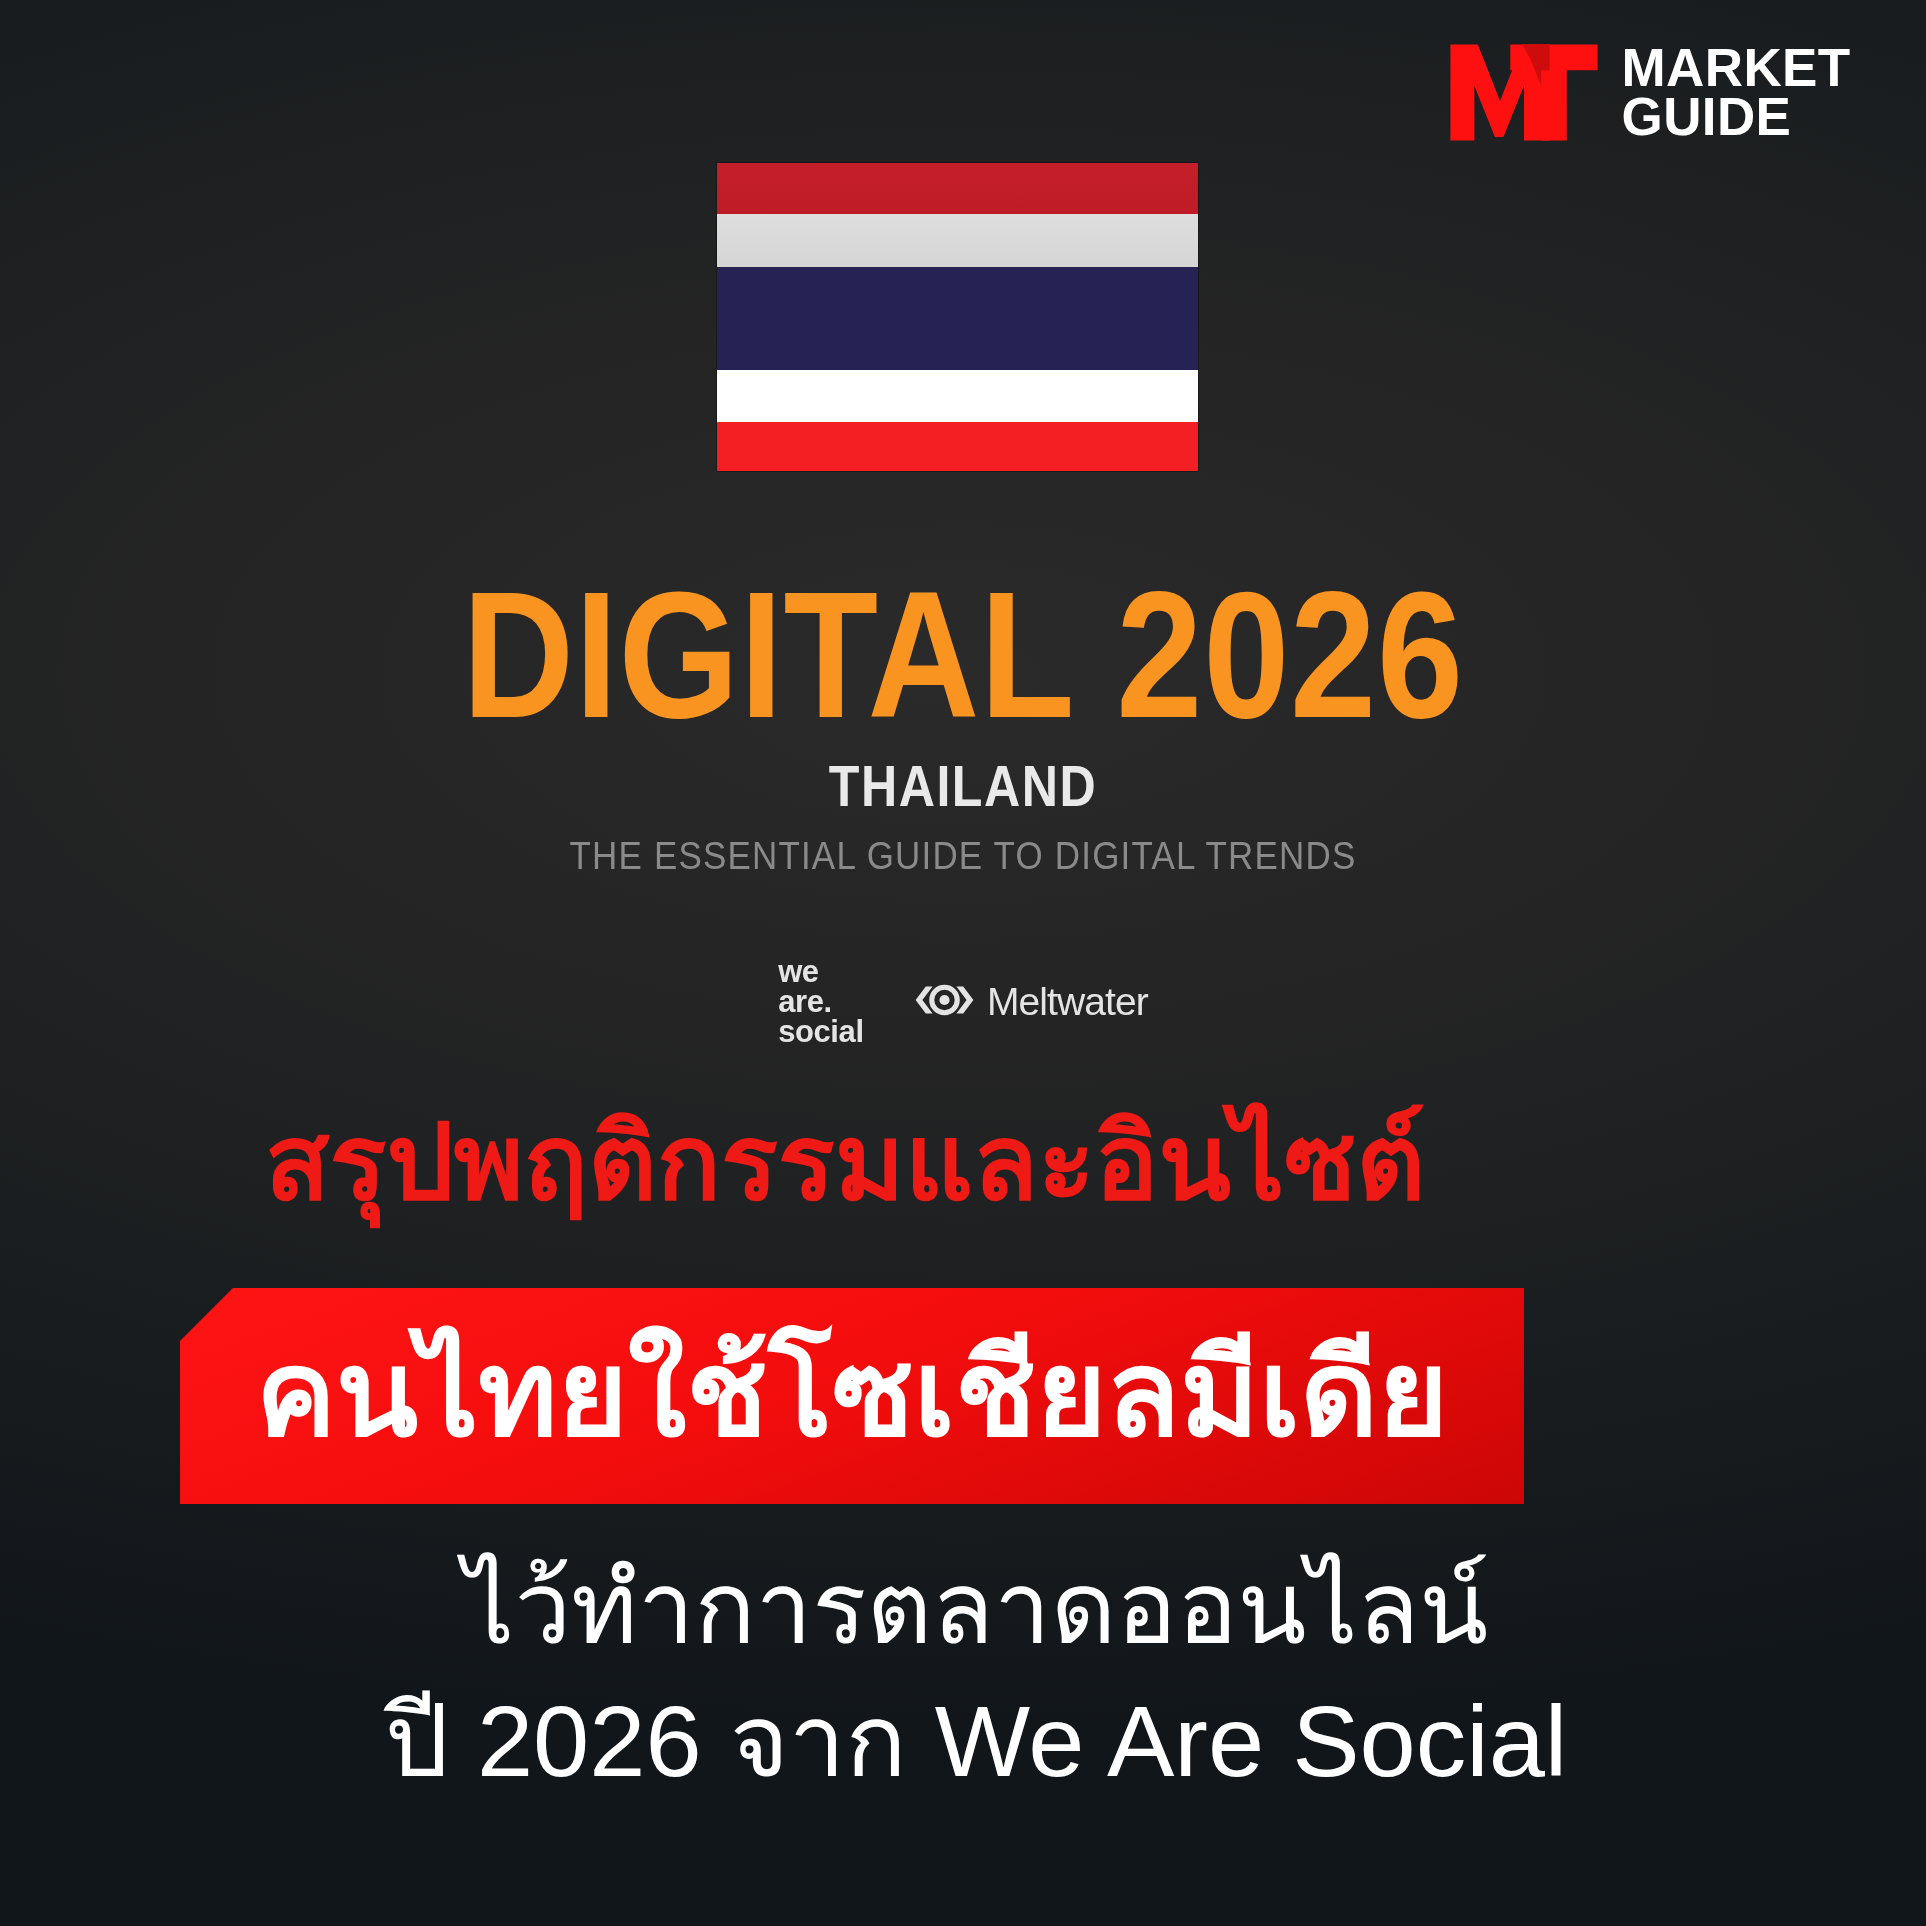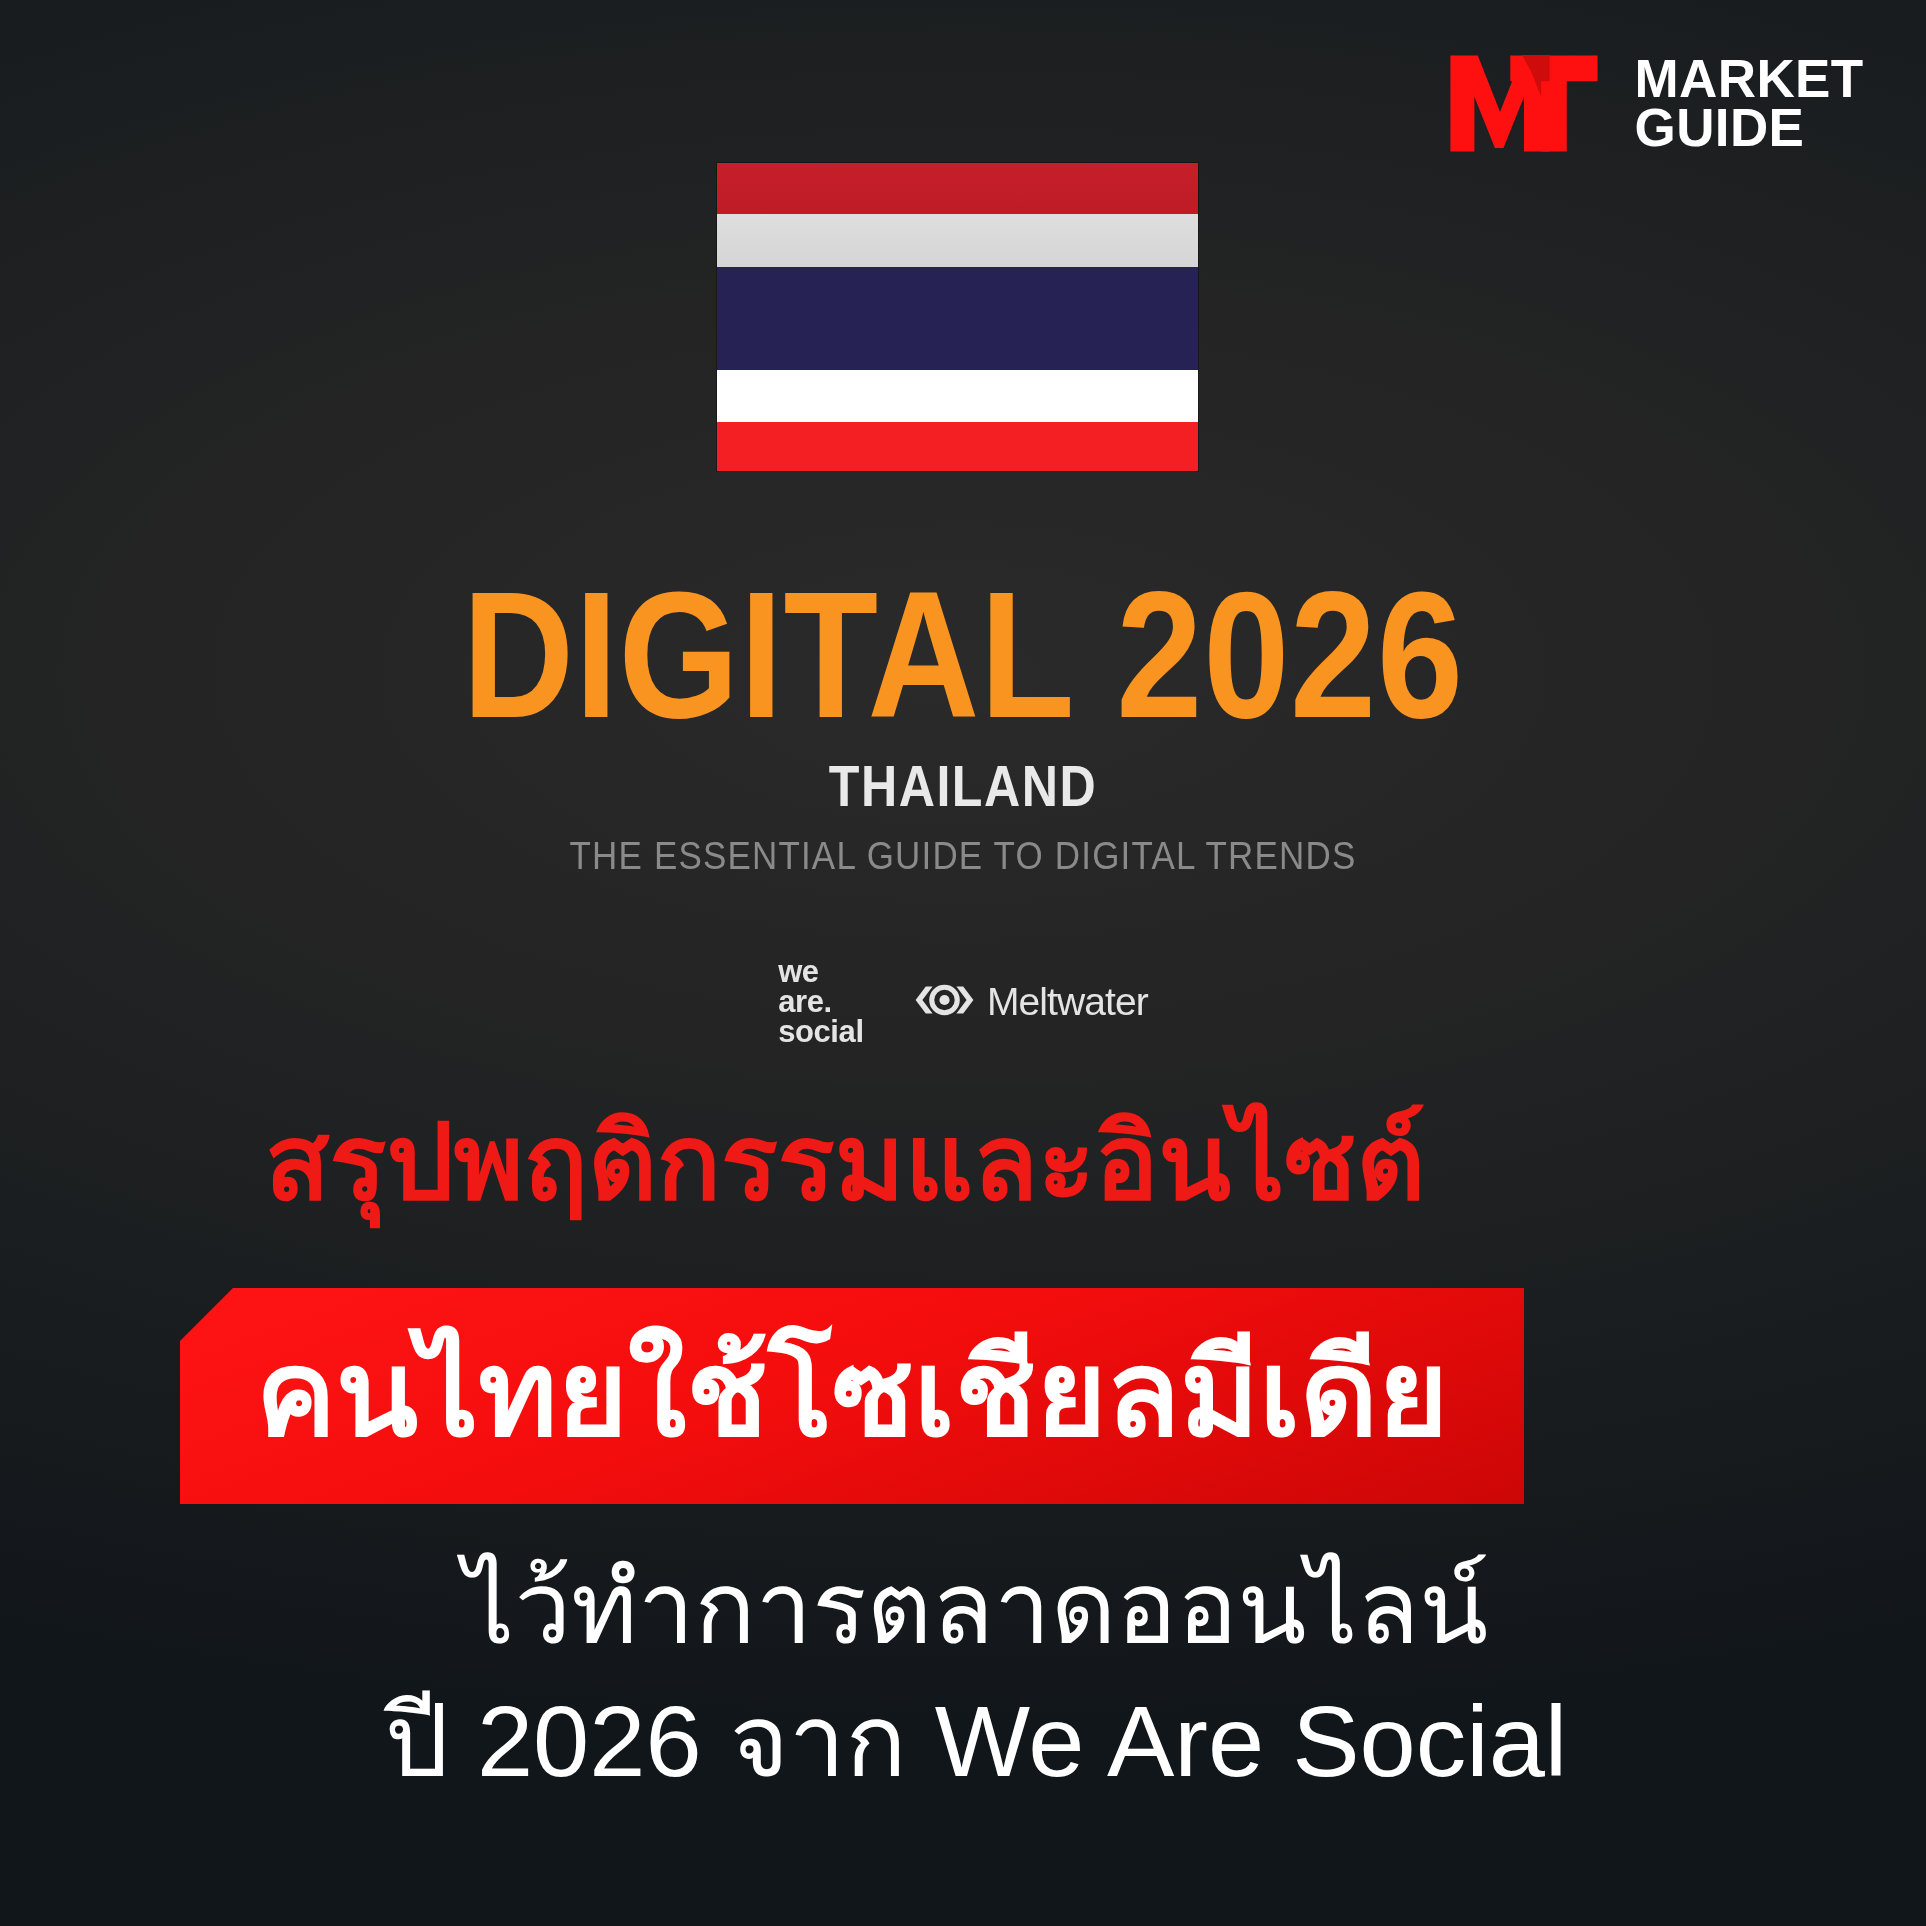--- a/index.html
+++ b/index.html
@@ -14,26 +14,25 @@
     overflow: hidden;
     font-family: "Liberation Sans", "DejaVu Sans", sans-serif;
     background:
       radial-gradient(ellipse 120% 55% at 50% 35%, #2a2a2a 0%, #242424 35%, #1b1e20 65%, #11161a 100%),
       linear-gradient(180deg, #191d20 0%, #262626 18%, #272727 45%, #1a1e21 72%, #10151a 88%, #0e1317 100%);
   }
 
   
   #mt-logo {
     position: absolute;
-    top: 52px;
+    top: 41px;
     left: 1447px;
     display: flex;
     align-items: center;
     height: 103px;
-    gap: 13px;
   }
   #mt-mark {
     position: relative;
     width: 154px;
     height: 103px;
     flex: none;
   }
   #mt-mark svg { display: block; }
   #mt-wordmark {
     margin-left: 20.5px;

